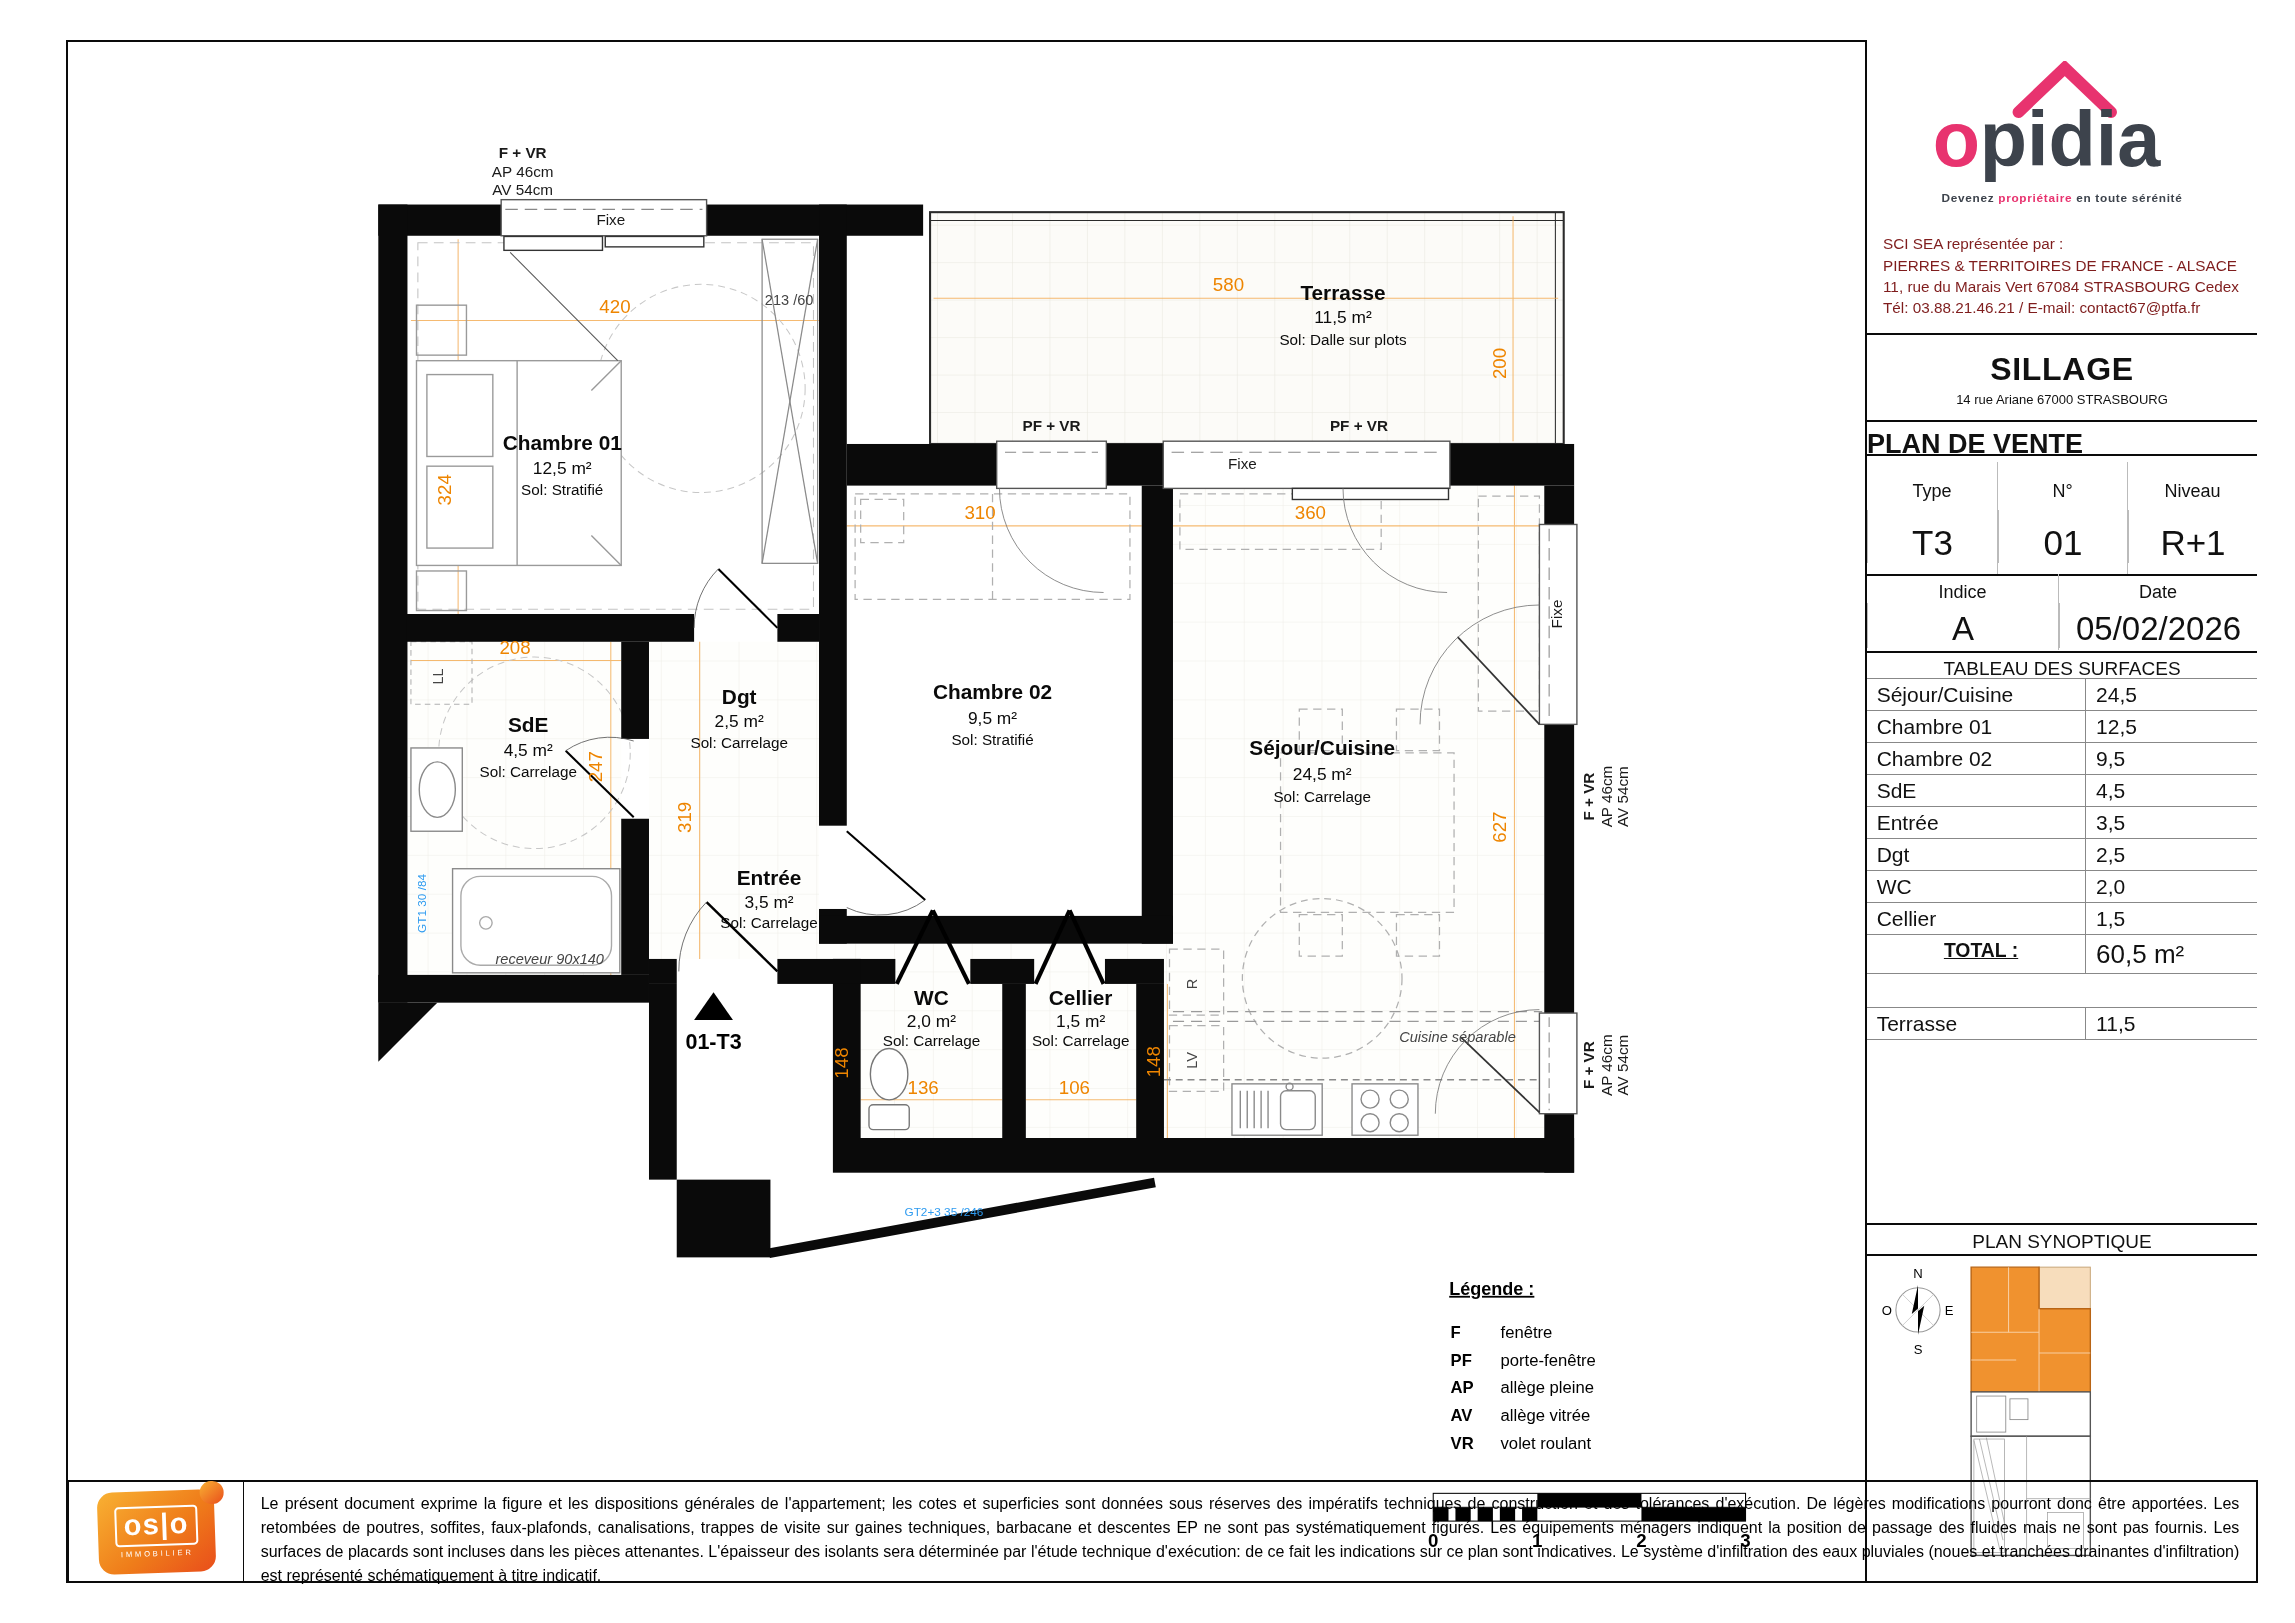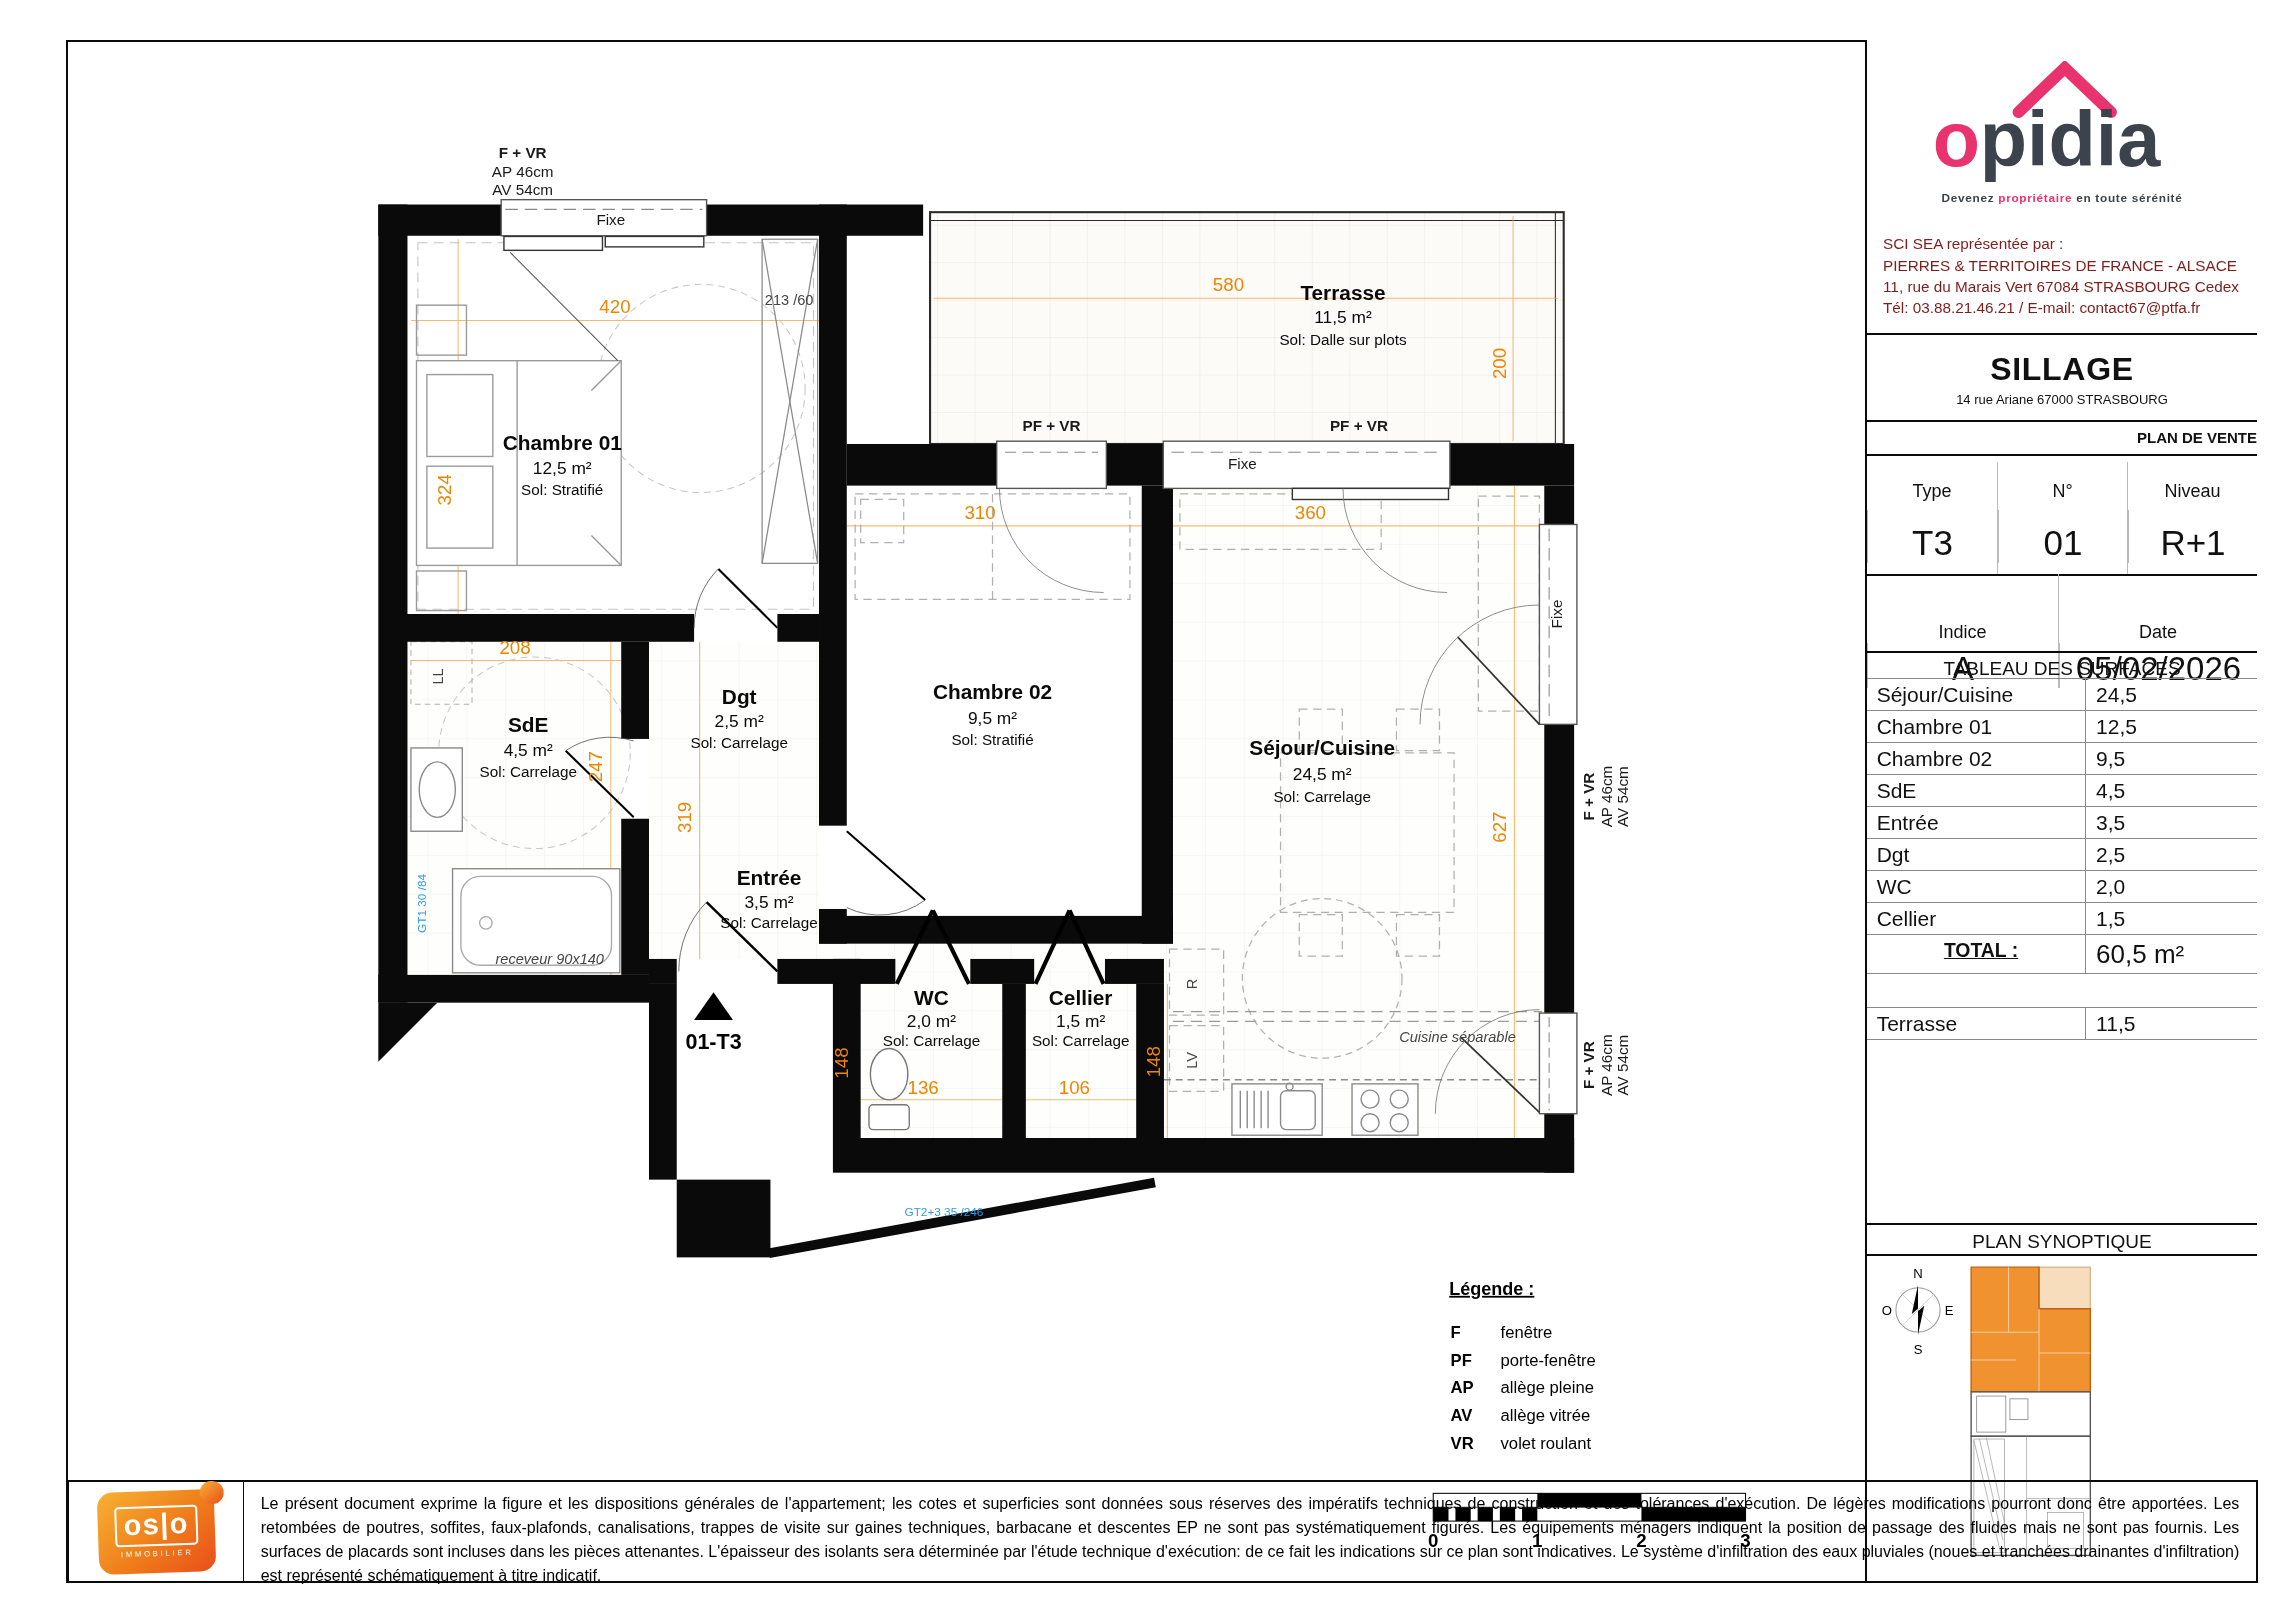--- a/index.html
+++ b/index.html
@@ -10,30 +10,30 @@
   
   .sidebar{left:1865px;top:40px;width:392px;height:1543px;border-left:2.8px solid #0a0a0a;box-sizing:border-box;background:#fff;}
   .sb{position:absolute;left:0;width:100%;box-sizing:border-box;}
   .hr{position:absolute;left:0;width:100%;border-top:2.1px solid #0a0a0a;}
   .op-tag{font-size:11.8px;letter-spacing:0.7px;color:#3d434c;text-align:center;font-weight:bold;}
   .op-tag .hl{color:#e8336f;}
   .op-addr{font-size:15.3px;color:#7f1d1d;line-height:1.38;padding-left:16px;}
   .sb-sillage{text-align:center;}
   .sb-sillage .t{font-size:32px;font-weight:bold;letter-spacing:0.7px;}
   .sb-sillage .a{font-size:13px;margin-top:4px;}
-  .pdv{text-align:right;font-size:15px;font-weight:bold;padding-top:7px;}
+  .pdv{text-align:left;font-size:27px;font-weight:bold;padding-top:7px;}
   .t1{display:grid;grid-template-columns:1fr 1fr 1fr;}
   .t1 div{border-left:0.7px solid #bbb;text-align:center;margin-top:8px;}
   .t1 div:first-child{border-left:none;}
   .t1 .h{font-size:18px;padding-top:11px;}
   .t1 .v{font-size:35px;padding-top:12.5px;}
   .t2{display:grid;grid-template-columns:49% 51%;}
   .t2 div{border-left:0.7px solid #bbb;text-align:center;}
   .t2 div:first-child{border-left:none;}
-  .t2 .h{font-size:18px;padding-top:8.3px;margin-top:40px;}
+  .t2 .h{font-size:18px;padding-top:8.3px;}
   .t2 .v{font-size:33px;padding-top:7px;}
   .surf-title{text-align:center;font-size:19px;padding-top:5.6px;}
   .srow{display:grid;grid-template-columns:56% 44%;border-top:0.7px solid #888;}
   .srow div{font-size:21px;padding:4.2px 0 2.8px 9.7px;}
   .srow div+div{border-left:0.7px solid #888;}
   .srow.total .lab{font-weight:bold;text-decoration:underline;font-size:19.4px;text-align:center;}
   .srow.total .val{font-weight:normal;font-size:26px;}
   .syn-title{text-align:center;font-size:19px;padding-top:5.6px;}
   
   .footer{left:67px;top:1480px;width:2191px;height:103px;border:2.1px solid #0a0a0a;box-sizing:border-box;display:flex;}

